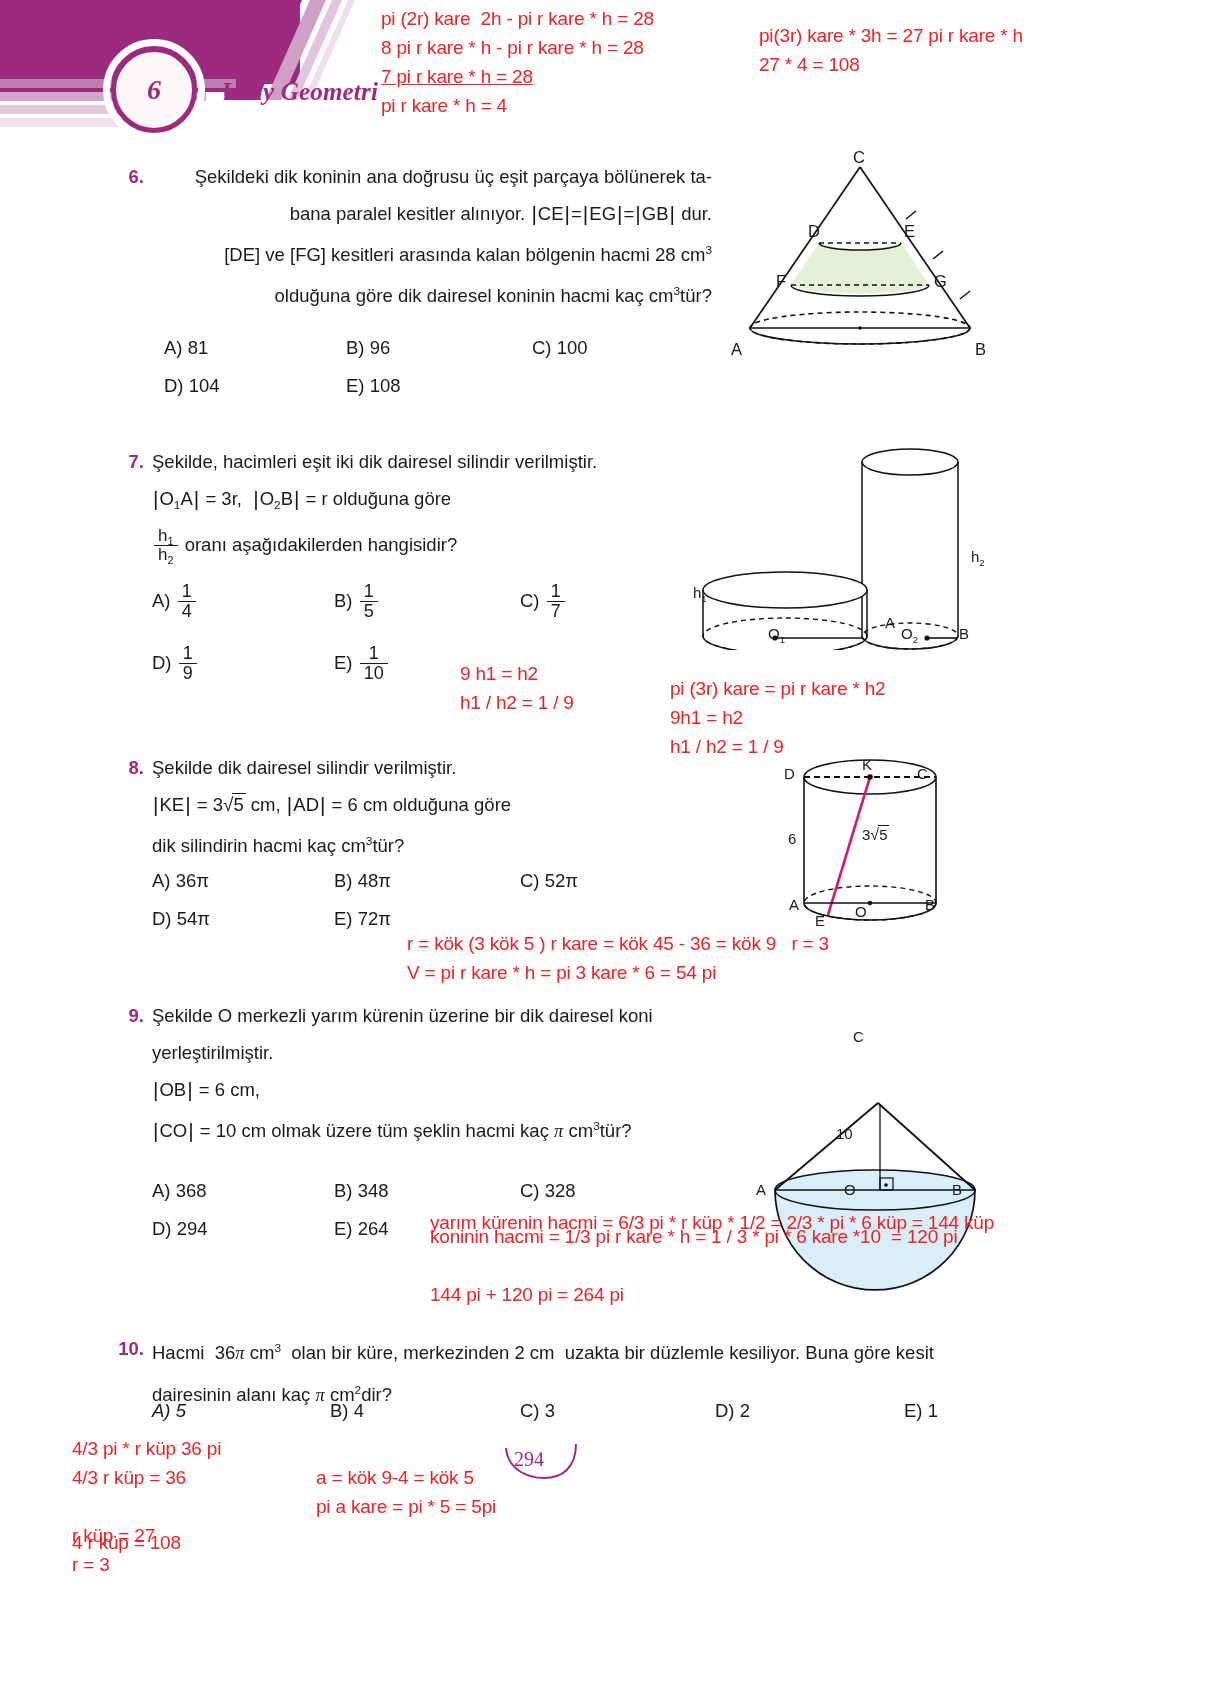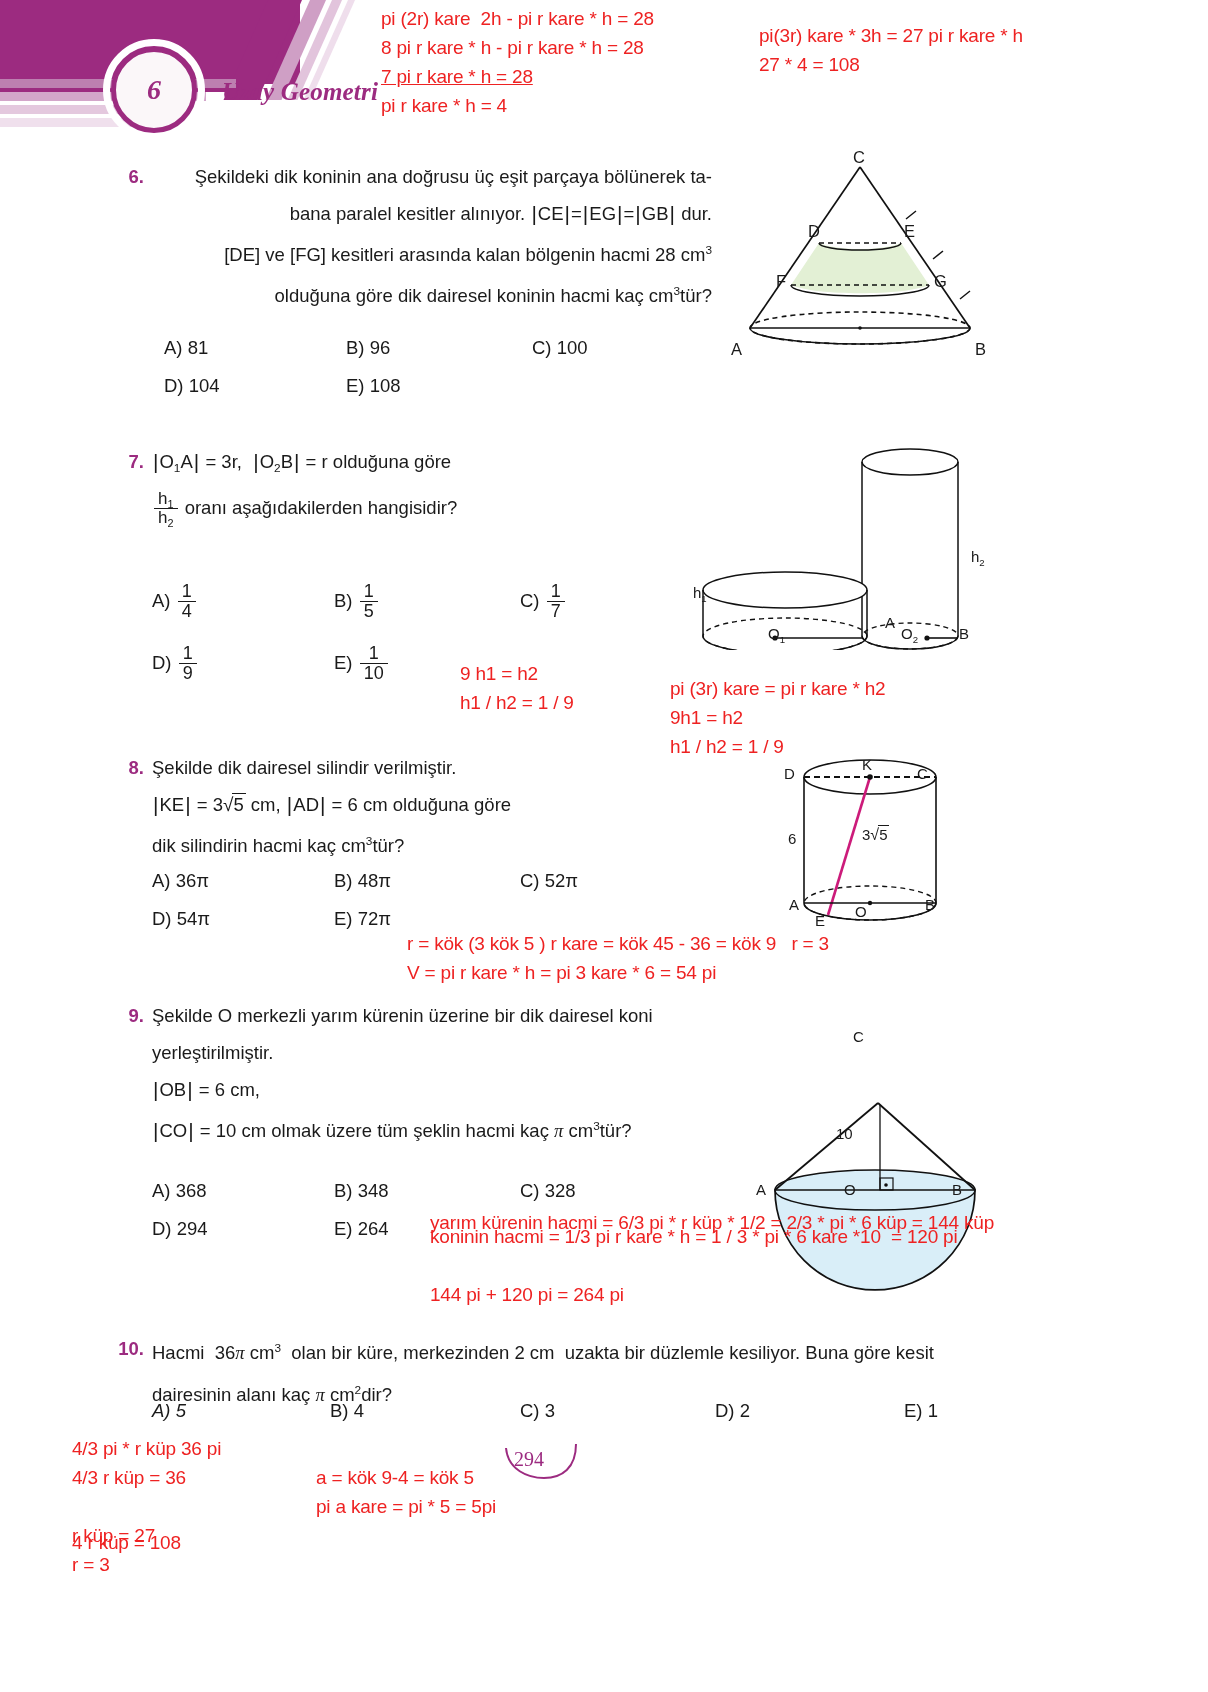--- a/index.html
+++ b/index.html
@@ -146,20 +146,21 @@
 <span class="figlabel" style="left:853px;top:148px;">C</span>
 <span class="figlabel" style="left:808px;top:222px;">D</span>
 <span class="figlabel" style="left:904px;top:222px;">E</span>
 <span class="figlabel" style="left:776px;top:272px;">F</span>
 <span class="figlabel" style="left:934px;top:272px;">G</span>
 <span class="figlabel" style="left:731px;top:340px;">A</span>
 <span class="figlabel" style="left:975px;top:340px;">B</span>
 
 <div class="qnum" style="left:104px;top:451px;">7.</div>
 <div class="qbody" style="left:152px;top:443px;width:560px;">
+  <div class="qline">Şekilde, hacimleri eşit iki dik dairesel silindir verilmiştir.</div>
   <div class="qline"><span class="bar">|</span>O<sub>1</sub>A<span class="bar">|</span> = 3r,&nbsp; <span class="bar">|</span>O<sub>2</sub>B<span class="bar">|</span> = r olduğuna göre</div>
   <div class="qline" style="margin-top:6px;">
     <span class="frac" style="font-size:17px;"><span class="num">h<sub>1</sub></span><span class="den">h<sub>2</sub></span></span>
     oranı aşağıdakilerden hangisidir?
   </div>
 </div>
 <div class="opts" style="left:152px;top:583px;width:560px;">
   <div class="optrow" style="height:62px;">
     <span class="opt" style="left:0;">A) <span class="frac"><span class="num">1</span><span class="den">4</span></span></span>
     <span class="opt" style="left:182px;">B) <span class="frac"><span class="num">1</span><span class="den">5</span></span></span>

